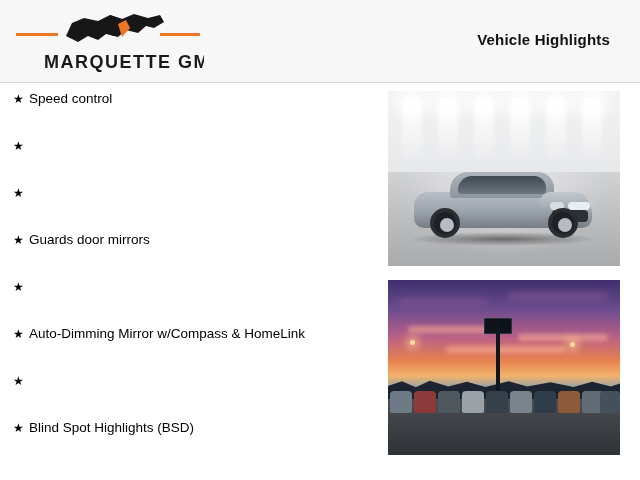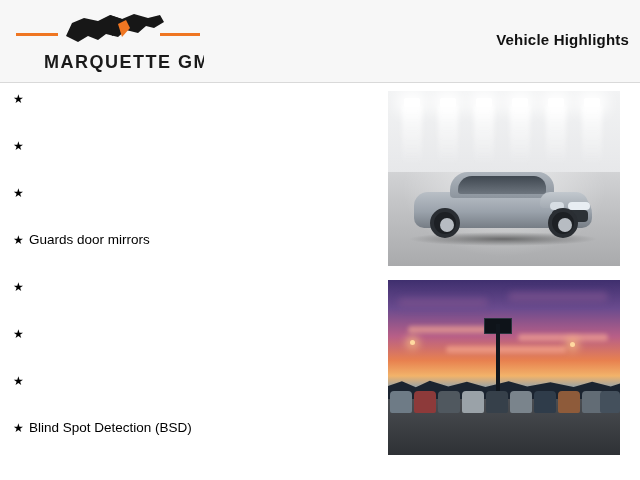--- a/index.html
+++ b/index.html
@@ -33,21 +33,21 @@
     left: 14px;
     top: 6px;
     width: 190px;
     height: 72px;
   }
   .logo-svg {
     display: block;
   }
   .header-title {
     position: absolute;
-    right: 11px;
+    right: 30px;
     top: 31px;
     font-size: 15px;
     font-weight: bold;
     color: #111111;
     letter-spacing: 0.2px;
   }
 
   
   .body-area {
     position: relative;
@@ -297,43 +297,45 @@
     </div>
 
     <div class="header-title">Vehicle Highlights</div>
   </div>
 
   <div class="body-area">
 
     <ul class="features">
       <li class="feature-item">
         <span class="feature-star">★</span>
+        <span class="feature-label">Speed control</span>
       </li>
       <li class="feature-item">
         <span class="feature-star">★</span>
       </li>
       <li class="feature-item">
         <span class="feature-star">★</span>
       </li>
       <li class="feature-item">
         <span class="feature-star">★</span>
         <span class="feature-label">Guards door mirrors</span>
       </li>
       <li class="feature-item">
         <span class="feature-star">★</span>
       </li>
       <li class="feature-item">
         <span class="feature-star">★</span>
-      </li>
-      <li class="feature-item">
-        <span class="feature-star">★</span>
-      </li>
-      <li class="feature-item">
-        <span class="feature-star">★</span>
-        <span class="feature-label">Blind Spot Detection (BSD)</span>
+        <span class="feature-label">Auto-Dimming Mirror w/Compass &amp; HomeLink</span>
+      </li>
+      <li class="feature-item">
+        <span class="feature-star">★</span>
+      </li>
+      <li class="feature-item">
+        <span class="feature-star">★</span>
+        <span class="feature-label">Blind Spot Highlights (BSD)</span>
       </li>
     </ul>
 
     <div class="images">
 
       <div class="photo studio">
         <div class="ceiling"></div>
         <div class="lamp" style="left:16px"></div>
         <div class="lamp" style="left:52px"></div>
         <div class="lamp" style="left:88px"></div>

